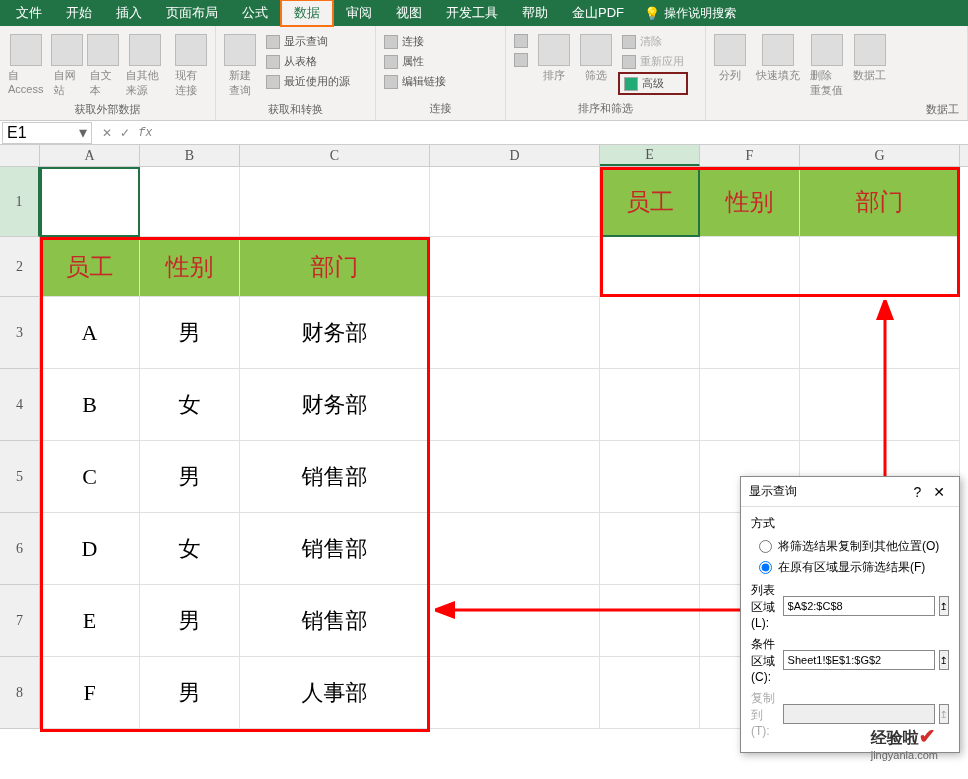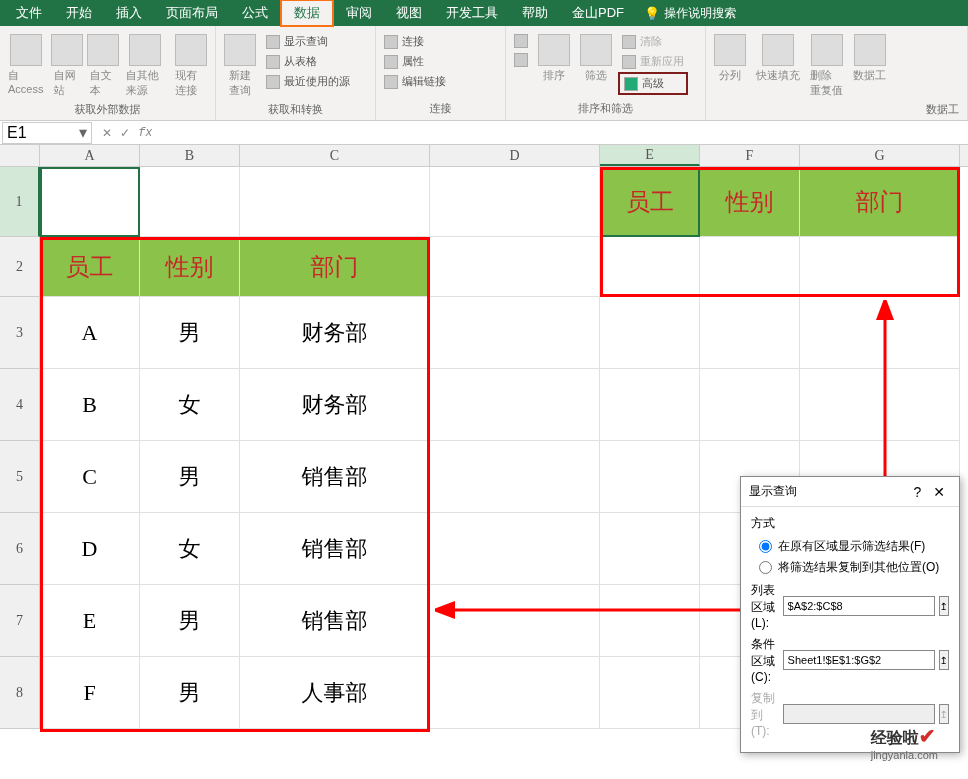--- a/index.html
+++ b/index.html
@@ -368,26 +368,26 @@
 
 <div class="dialog">
   <div class="dlg-title">
     <span class="dlg-title-text">显示查询</span>
     <span class="dlg-help">?</span>
     <span class="dlg-close">✕</span>
   </div>
   <div class="dlg-body">
     <div class="dlg-group-label">方式</div>
     <label class="dlg-radio">
+      <input type="radio" name="mode" style="">
+      <span>将筛选结果复制到其他位置(O)</span>
+    </label>
+    <label class="dlg-radio">
       <input type="radio" name="mode" checked="" style="">
       <span>在原有区域显示筛选结果(F)</span>
-    </label>
-    <label class="dlg-radio">
-      <input type="radio" name="mode" style="">
-      <span>将筛选结果复制到其他位置(O)</span>
     </label>
 
     <div class="dlg-field">
       <span class="dlg-field-label">列表区域(L):</span>
       <input class="dlg-field-input" value="$A$2:$C$8" style="">
       <div class="dlg-field-btn">↥</div>
     </div>
     <div class="dlg-field">
       <span class="dlg-field-label">条件区域(C):</span>
       <input class="dlg-field-input" value="Sheet1!$E$1:$G$2" style="">

